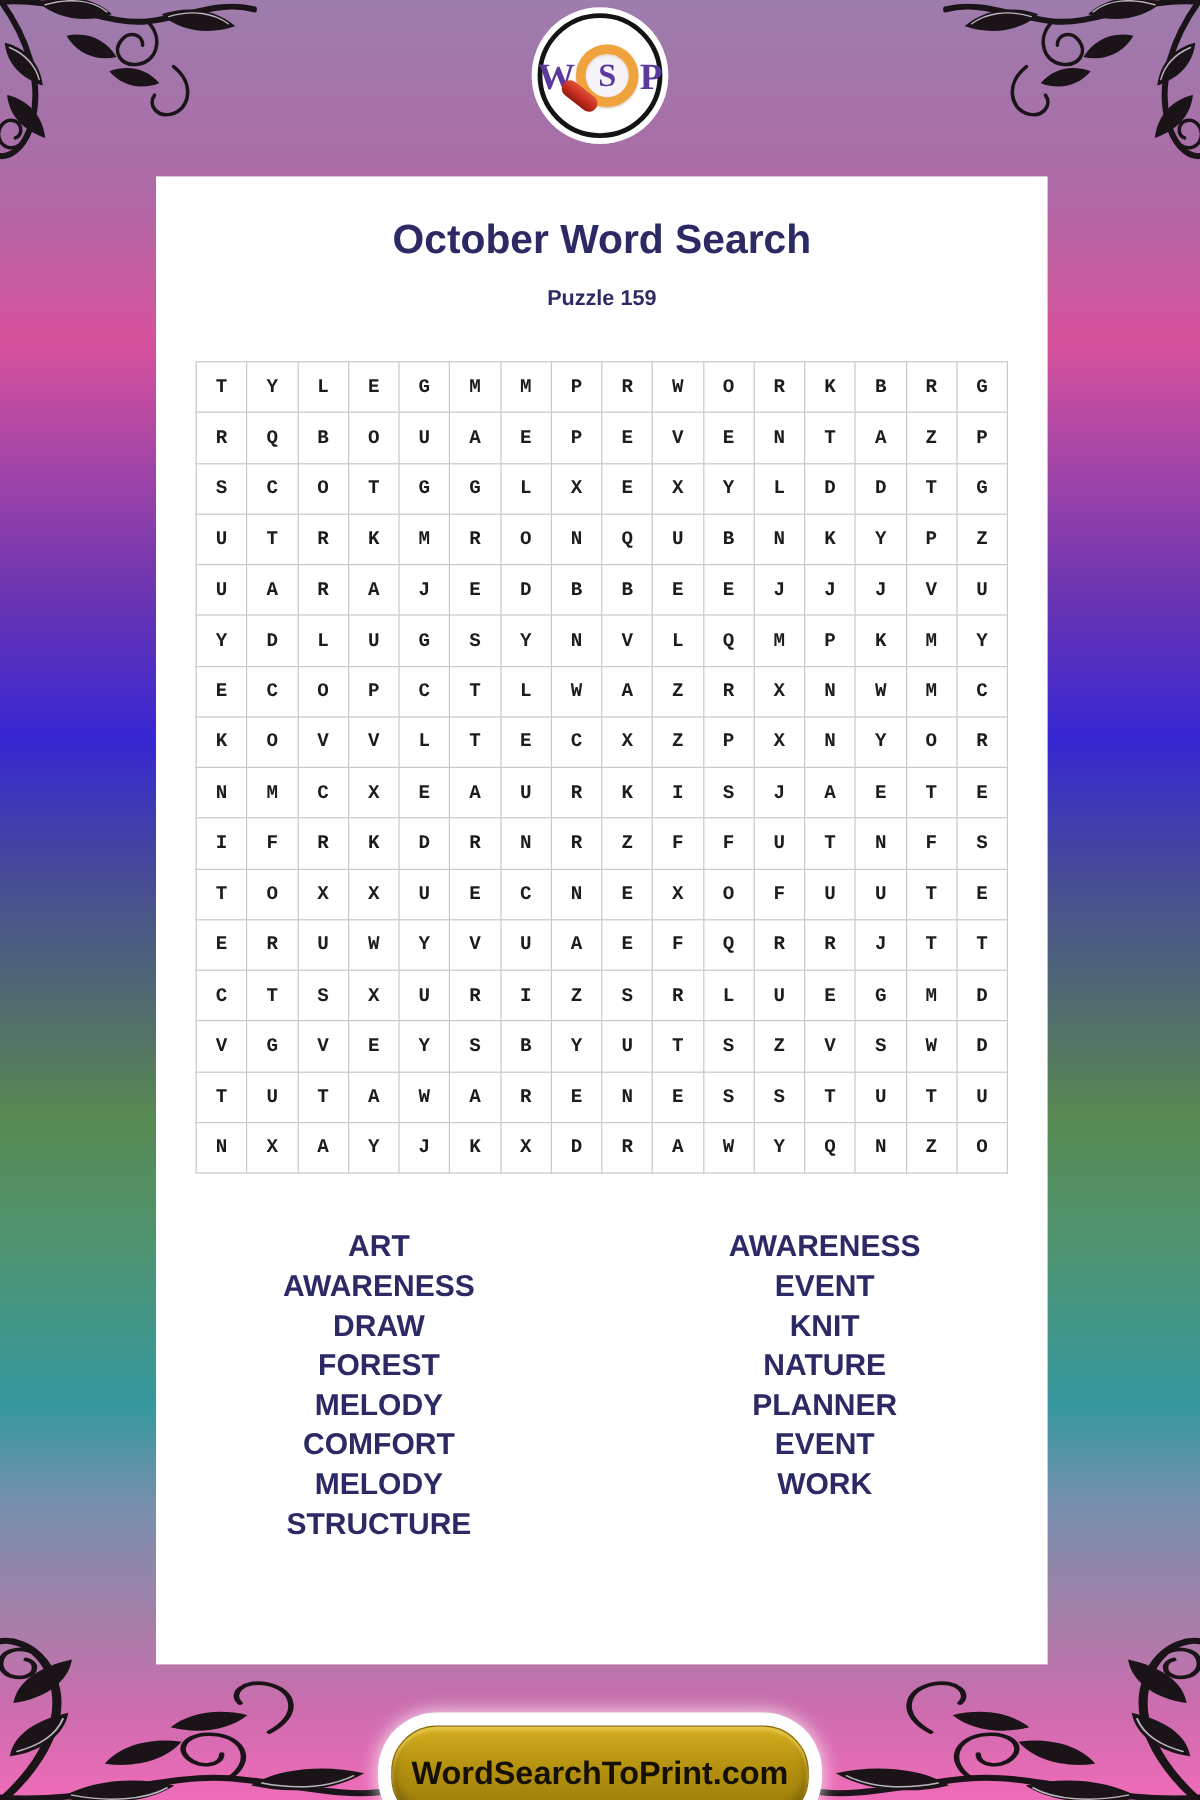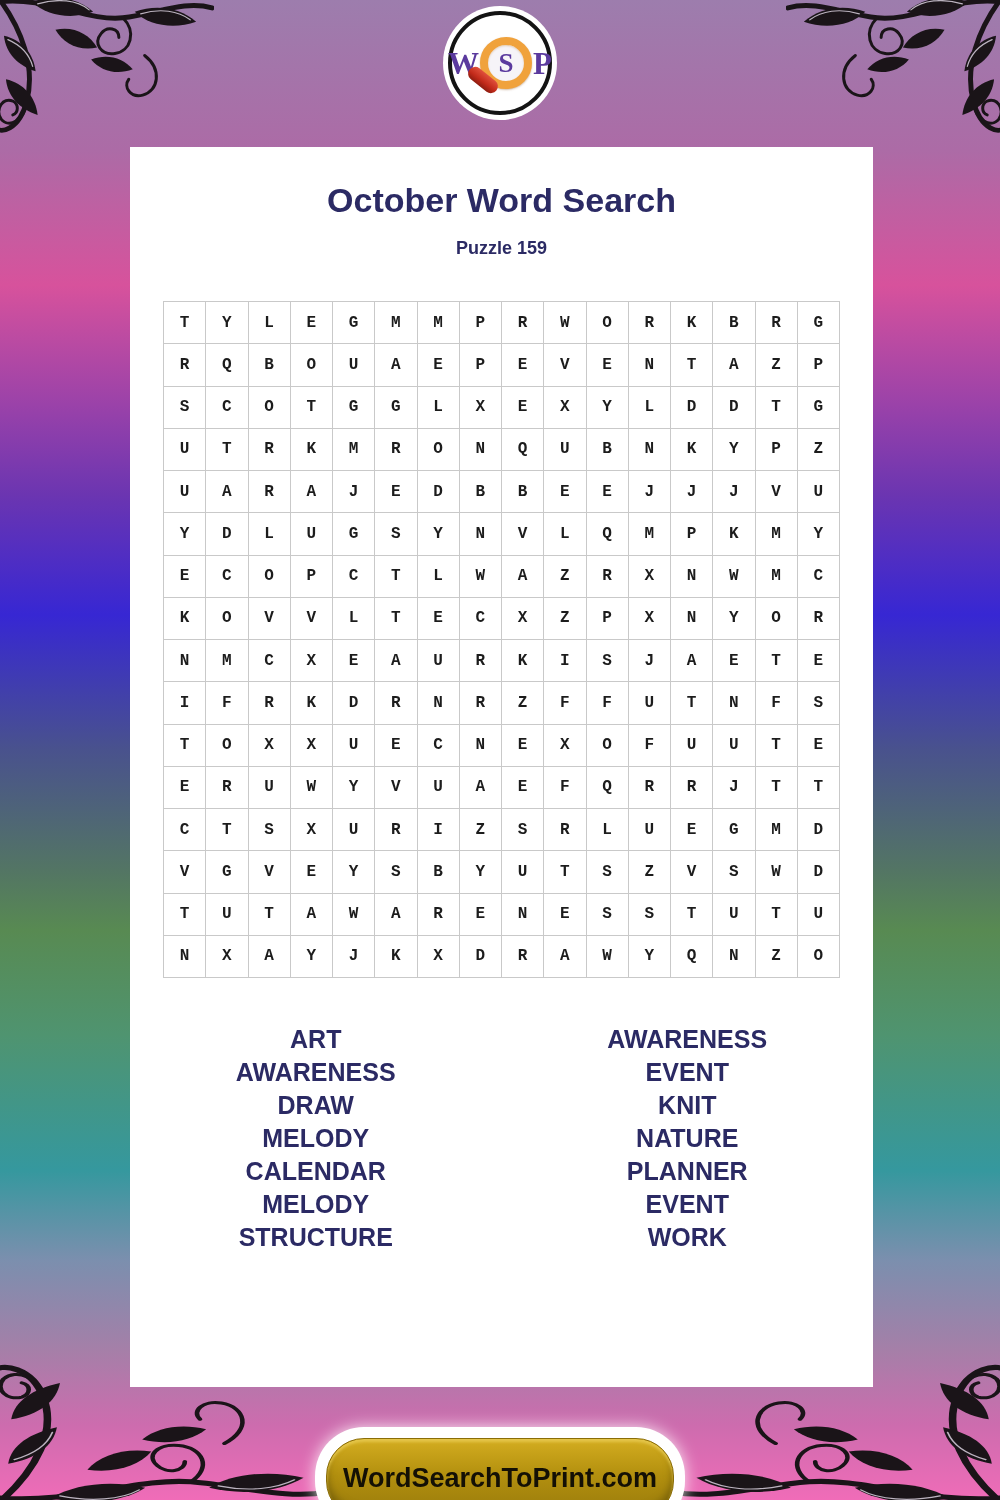--- a/index.html
+++ b/index.html
@@ -447,22 +447,23 @@
             </tr>
           </tbody>
       </table>
     </div>
 
     <div class="words">
       <ul class="word-col">
         <li>ART</li>
         <li>AWARENESS</li>
         <li>DRAW</li>
+        <li>FOREST</li>
         <li>MELODY</li>
-        <li>CALENDAR</li>
+        <li>COMFORT</li>
         <li>MELODY</li>
         <li>STRUCTURE</li>
       </ul>
       <ul class="word-col">
         <li>AWARENESS</li>
         <li>EVENT</li>
         <li>KNIT</li>
         <li>NATURE</li>
         <li>PLANNER</li>
         <li>EVENT</li>

